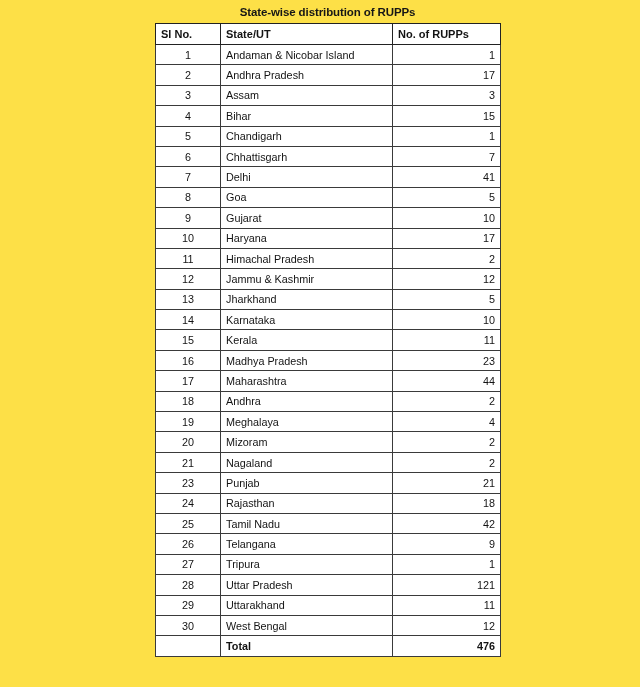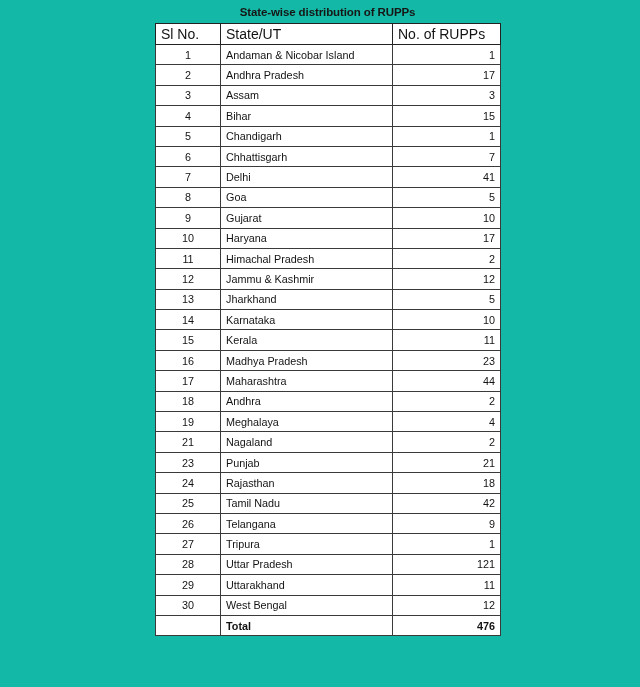--- a/index.html
+++ b/index.html
@@ -11,21 +11,21 @@
     height: 687px;
     background: #ffffff;
     font-family: "Liberation Sans", sans-serif;
     color: #111111;
     overflow: hidden;
   }
   #page {
     position: relative;
     width: 640px;
     height: 687px;
-    background: #14b8a6;
+    background: #fde047;
   }
   #table-title {
     position: absolute;
     left: 155px;
     top: 5px;
     width: 345px;
     text-align: center;
     font-size: 11.5px;
     font-weight: bold;
     letter-spacing: -0.1px;
@@ -52,25 +52,25 @@
     font-size: 10.8px;
     line-height: 12px;
     padding: 0 5px;
     color: #131313;
     background: #ffffff;
     box-sizing: border-box;
     overflow: hidden;
     white-space: nowrap;
   }
   #rupp-table thead th {
-    font-weight: normal;
+    font-weight: bold;
     text-align: left;
     border-color: #222222;
     border-width: 1.4px;
-    font-size: 14px;
+    font-size: 11px;
     height: 21px;
   }
   td.sl-cell {
     text-align: center;
   }
   td.state-cell {
     text-align: left;
   }
   td.num-cell {
     text-align: right;
@@ -190,20 +190,25 @@
           <td class="sl-cell">18</td>
           <td class="state-cell">Andhra</td>
           <td class="num-cell">2</td>
         </tr>
         <tr>
           <td class="sl-cell">19</td>
           <td class="state-cell">Meghalaya</td>
           <td class="num-cell">4</td>
         </tr>
         <tr>
+          <td class="sl-cell">20</td>
+          <td class="state-cell">Mizoram</td>
+          <td class="num-cell">2</td>
+        </tr>
+        <tr>
           <td class="sl-cell">21</td>
           <td class="state-cell">Nagaland</td>
           <td class="num-cell">2</td>
         </tr>
         <tr>
           <td class="sl-cell">23</td>
           <td class="state-cell">Punjab</td>
           <td class="num-cell">21</td>
         </tr>
         <tr>

